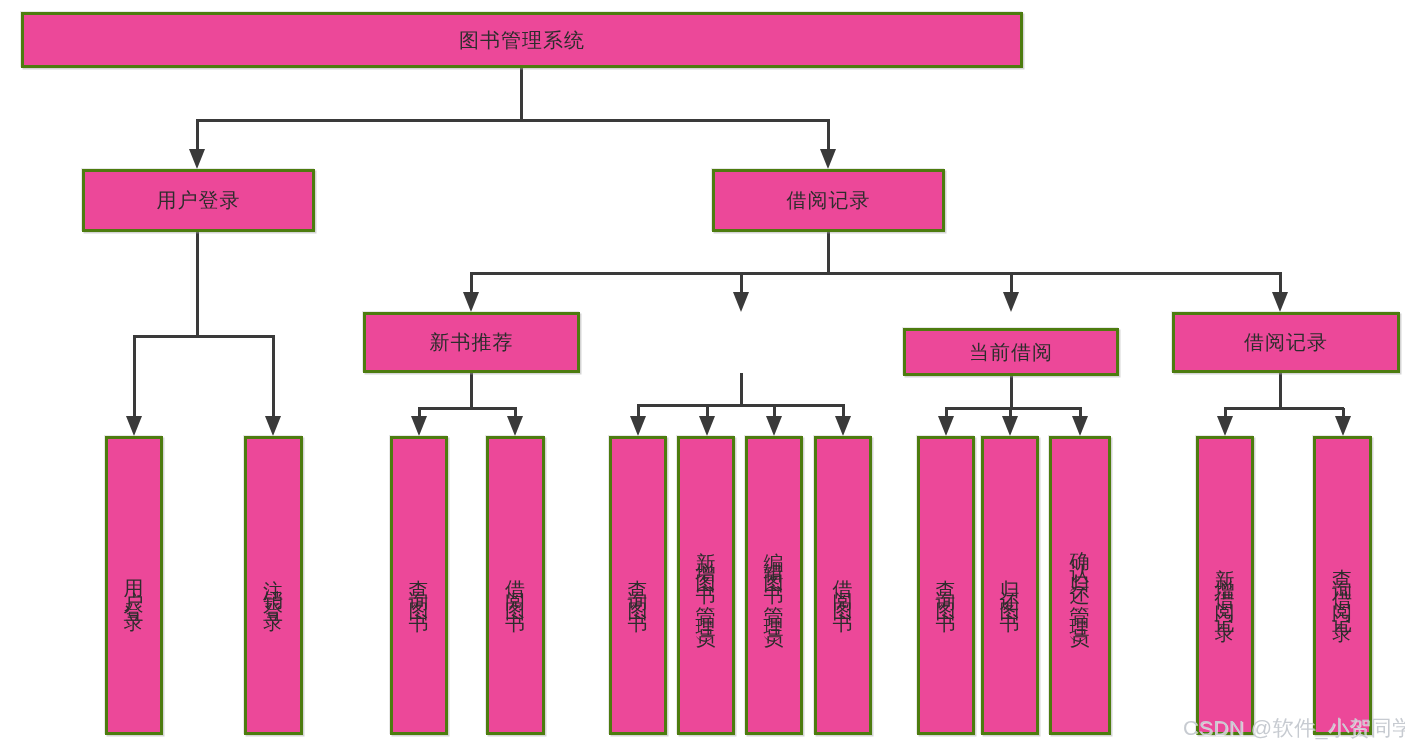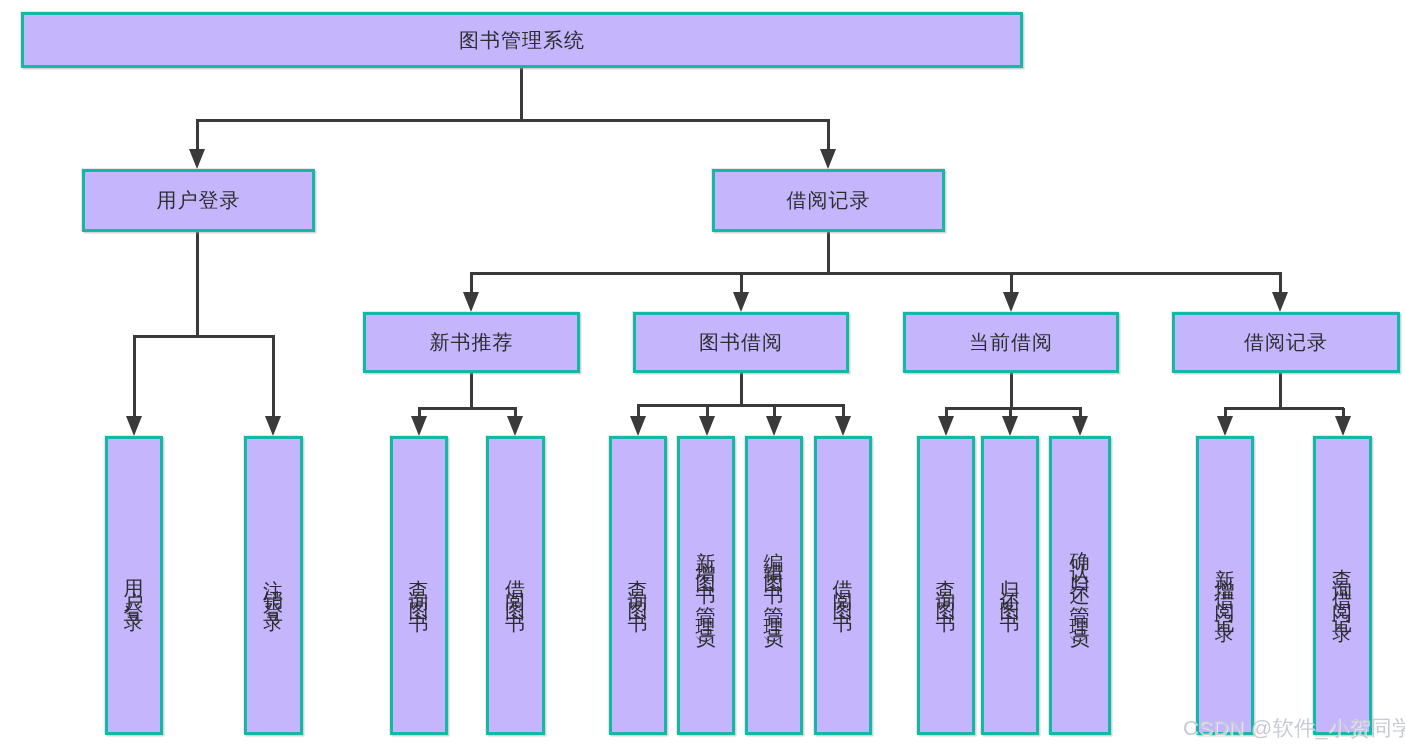--- a/index.html
+++ b/index.html
@@ -1,22 +1,22 @@
 <!DOCTYPE html>
 <html><head>
 <meta charset="utf-8">
 <style>
   html,body{margin:0;padding:0;background:#fff;}
   .canvas{
     position:relative;width:1405px;height:747px;background:#ffffff;overflow:hidden;
     font-family:"Liberation Sans",sans-serif;
   }
   .box{
-    position:absolute;box-sizing:border-box;background:#c4b5fd;
-    border:3px solid #14b8a6;
+    position:absolute;box-sizing:border-box;background:#ec4899;
+    border:3px solid #4d7c0f;
     box-shadow:1.5px 1.5px 0 rgba(160,160,160,.45), -1px -1px 0 rgba(190,190,190,.35);
     display:flex;align-items:center;justify-content:center;
     z-index:2;
   }
   .box .lbl{
     color:#2d2d2d;font-size:20px;letter-spacing:1px;white-space:nowrap;
   }
   .box.v .lbl{
     writing-mode:vertical-rl;text-orientation:mixed;
     letter-spacing:11px;line-height:1;white-space:normal;
@@ -45,24 +45,21 @@
   <div class="box" style="left:82px;top:169px;width:233px;height:63px">
     <span class="lbl">用户登录</span>
   </div>
   <div class="box" style="left:712px;top:169px;width:233px;height:63px">
     <span class="lbl">借阅记录</span>
   </div>
 
   <div class="box" style="left:363px;top:312px;width:217px;height:61px">
     <span class="lbl">新书推荐</span>
   </div>
-  <div class="box" style="left:633px;top:312px;width:216px;height:61px">
-    <span class="lbl">图书借阅</span>
-  </div>
-  <div class="box" style="left:903px;top:312px;width:216px;height:61px">
+  <div class="box" style="left:903px;top:328px;width:216px;height:48px">
     <span class="lbl">当前借阅</span>
   </div>
   <div class="box" style="left:1172px;top:312px;width:228px;height:61px">
     <span class="lbl">借阅记录</span>
   </div>
 
   <div class="box v" style="left:105px;top:436px;width:58px;height:299px">
     <span class="lbl">用户登录</span>
   </div>
   <div class="box v" style="left:244px;top:436px;width:59px;height:299px">

